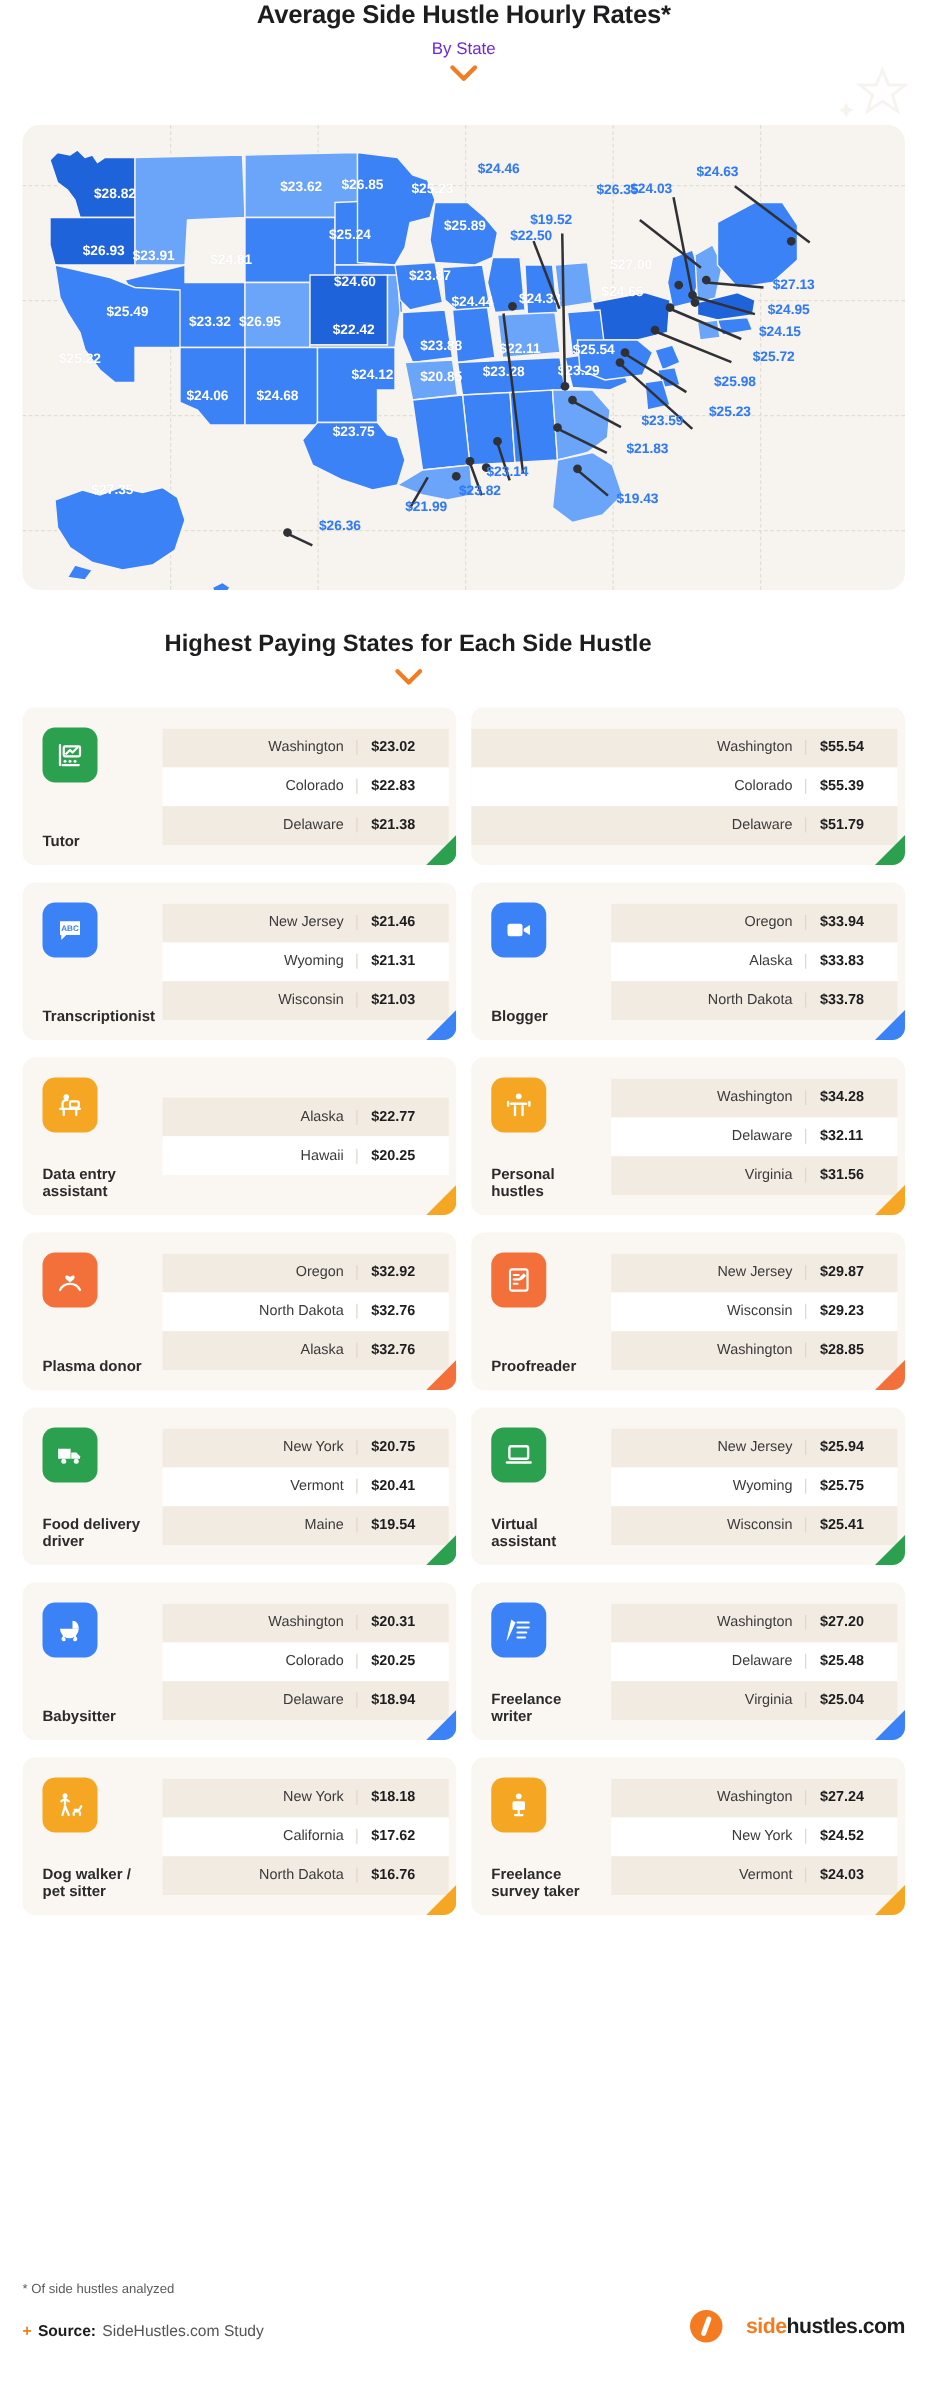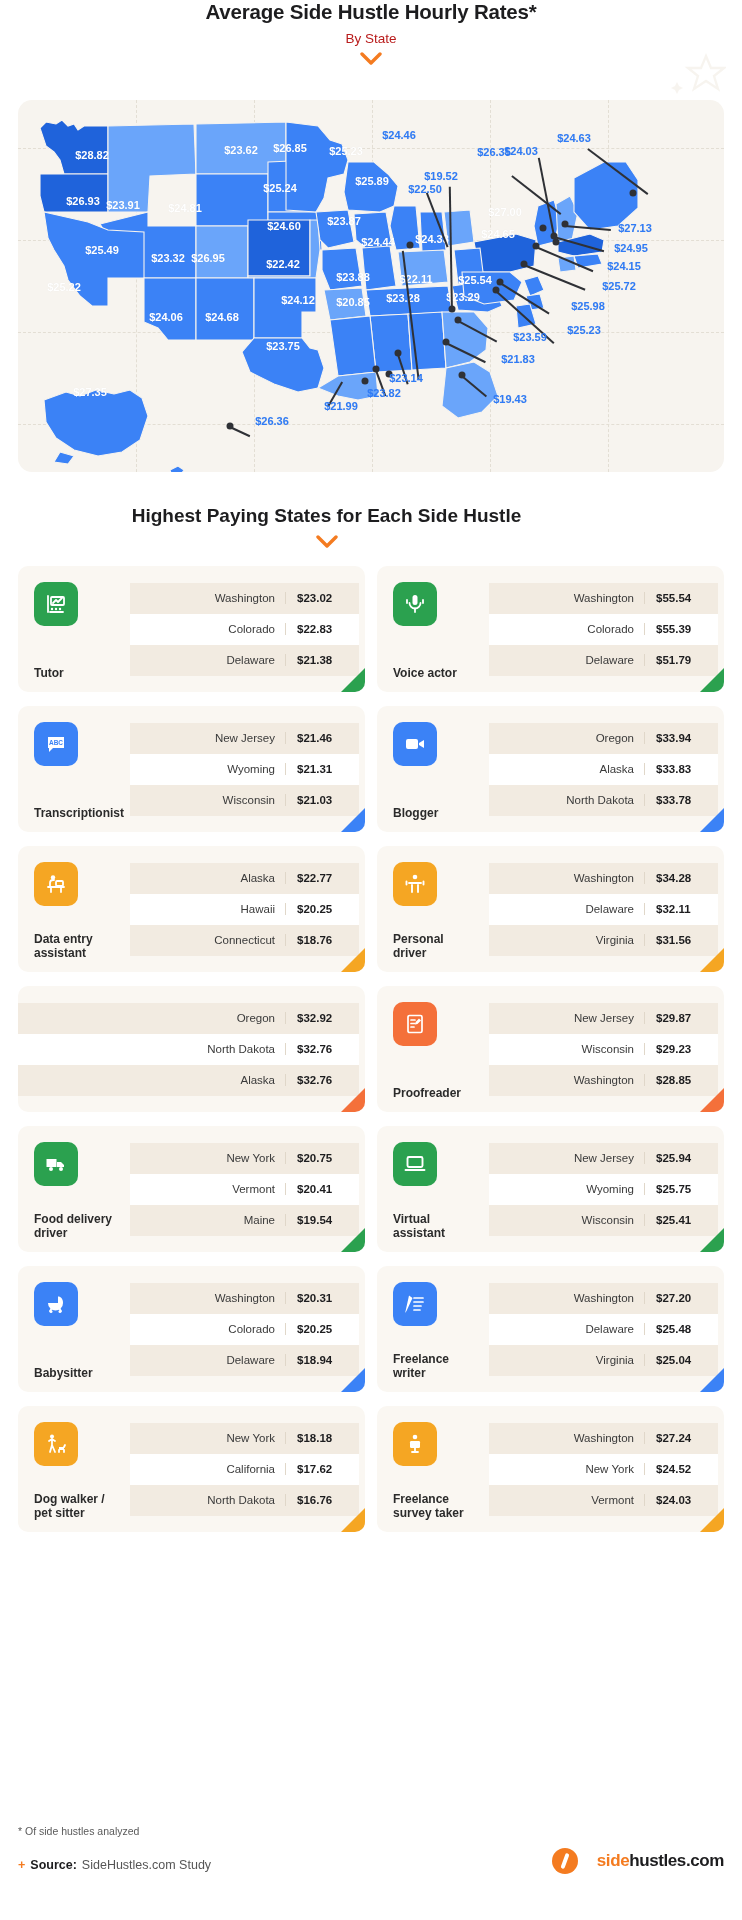--- a/index.html
+++ b/index.html
@@ -12,21 +12,21 @@
     overflow: hidden;
   }
   .page { position: relative; width: 742px; height: 1920px; }
 
   
   .hdr { text-align: center; }
   .hdr h1 {
     font-size: 20.5px; font-weight: bold; letter-spacing: -0.2px;
     color: #1d1d1f;
   }
-  .hdr .sub { font-size: 13.5px; color: #b91c1c; margin-top: 7px; }
+  .hdr .sub { font-size: 13.5px; color: #6d28d9; margin-top: 7px; }
   .chev {
     margin: 6px auto 0; width: 22px; height: 14px;
   }
   .chev svg { display: block; }
 
   .star-deco { position: absolute; right: 16px; top: 52px; opacity: .55; }
 
   
   .map-wrap {
     position: absolute; left: 18px; top: 100px;
@@ -360,31 +360,20 @@
             <div class="cval">$22.83</div>
           </div>
           <div class="crow odd">
             <div class="cstate">Delaware</div>
             <div class="cval">$21.38</div>
           </div>
         </div>
         <div class="corner" style="border-color: transparent transparent rgb(43, 161, 79);"></div>
       </div>
       <div class="card">
-        <div class="card-left">
-          <div class="icon-box" style="background: rgb(43, 161, 79);">
-            <svg width="24" height="24" viewBox="0 0 24 24" fill="none" stroke="#fff" stroke-width="1.8">
-              <rect x="9.5" y="3" width="5" height="10" rx="2.5" fill="#fff" stroke="none"></rect>
-              <path d="M6.5 11a5.5 5.5 0 0 0 11 0" stroke-linecap="round"></path>
-              <path d="M12 16.5V20" stroke-linecap="round"></path>
-              <path d="M4 8c0 1.2 0 2 0 3M20 8c0 1.2 0 2 0 3" stroke-linecap="round"></path>
-            </svg>
-          </div>
-          <div class="hustle-name">Voice actor</div>
-        </div>
         <div class="card-table">
           <div class="crow odd">
             <div class="cstate">Washington</div>
             <div class="cval">$55.54</div>
           </div>
           <div class="crow even">
             <div class="cstate">Colorado</div>
             <div class="cval">$55.39</div>
           </div>
           <div class="crow odd">
@@ -461,56 +450,61 @@
         </div>
         <div class="card-table">
           <div class="crow odd">
             <div class="cstate">Alaska</div>
             <div class="cval">$22.77</div>
           </div>
           <div class="crow even">
             <div class="cstate">Hawaii</div>
             <div class="cval">$20.25</div>
           </div>
-          <div class="crow odd">
-            <div class="cstate">Connecticut</div>
-            <div class="cval">$18.76</div>
-          </div>
         </div>
         <div class="corner" style="border-color: transparent transparent rgb(245, 166, 35);"></div>
       </div>
       <div class="card">
         <div class="card-left">
           <div class="icon-box" style="background: rgb(245, 166, 35);">
             <svg width="24" height="24" viewBox="0 0 24 24" fill="none" stroke="#fff" stroke-width="1.9">
               <circle cx="12" cy="5" r="2.3" fill="#fff" stroke="none"></circle>
               <path d="M6 11h12" stroke-linecap="round"></path>
               <path d="M3.5 9.5v3M20.5 9.5v3" stroke-linecap="round"></path>
               <path d="M9 13v7M15 13v7" stroke-linecap="round"></path>
             </svg>
           </div>
-          <div class="hustle-name">Personal driver</div>
+          <div class="hustle-name">Personal hustles</div>
         </div>
         <div class="card-table">
           <div class="crow odd">
             <div class="cstate">Washington</div>
             <div class="cval">$34.28</div>
           </div>
           <div class="crow even">
             <div class="cstate">Delaware</div>
             <div class="cval">$32.11</div>
           </div>
           <div class="crow odd">
             <div class="cstate">Virginia</div>
             <div class="cval">$31.56</div>
           </div>
         </div>
         <div class="corner" style="border-color: transparent transparent rgb(245, 166, 35);"></div>
       </div>
       <div class="card">
+        <div class="card-left">
+          <div class="icon-box" style="background: rgb(244, 112, 58);">
+            <svg width="24" height="24" viewBox="0 0 24 24" fill="none" stroke="#fff" stroke-width="1.8">
+              <path d="M12 9.5s-2.2-2-3.4-.8c-1 1 .1 2.4 1 3.2L12 14l2.4-2.1c.9-.8 2-2.2 1-3.2C14.2 7.5 12 9.5 12 9.5z" fill="#fff" stroke="none"></path>
+              <path d="M4 20c1.5-3.5 4-5 8-5s6.5 1.5 8 5" stroke-linecap="round"></path>
+            </svg>
+          </div>
+          <div class="hustle-name">Plasma donor</div>
+        </div>
         <div class="card-table">
           <div class="crow odd">
             <div class="cstate">Oregon</div>
             <div class="cval">$32.92</div>
           </div>
           <div class="crow even">
             <div class="cstate">North Dakota</div>
             <div class="cval">$32.76</div>
           </div>
           <div class="crow odd">

